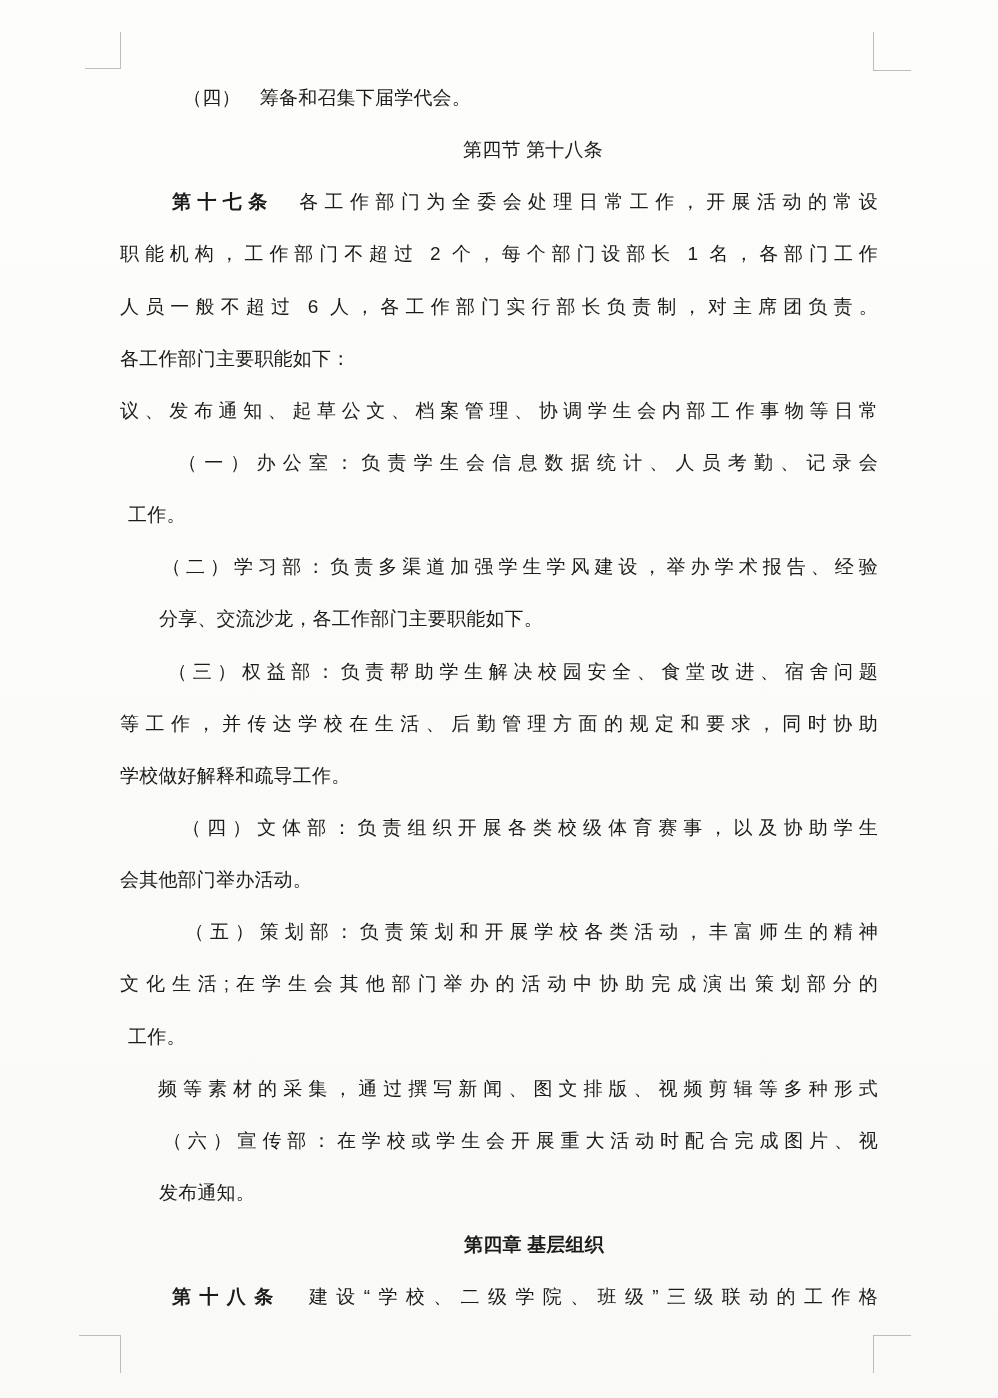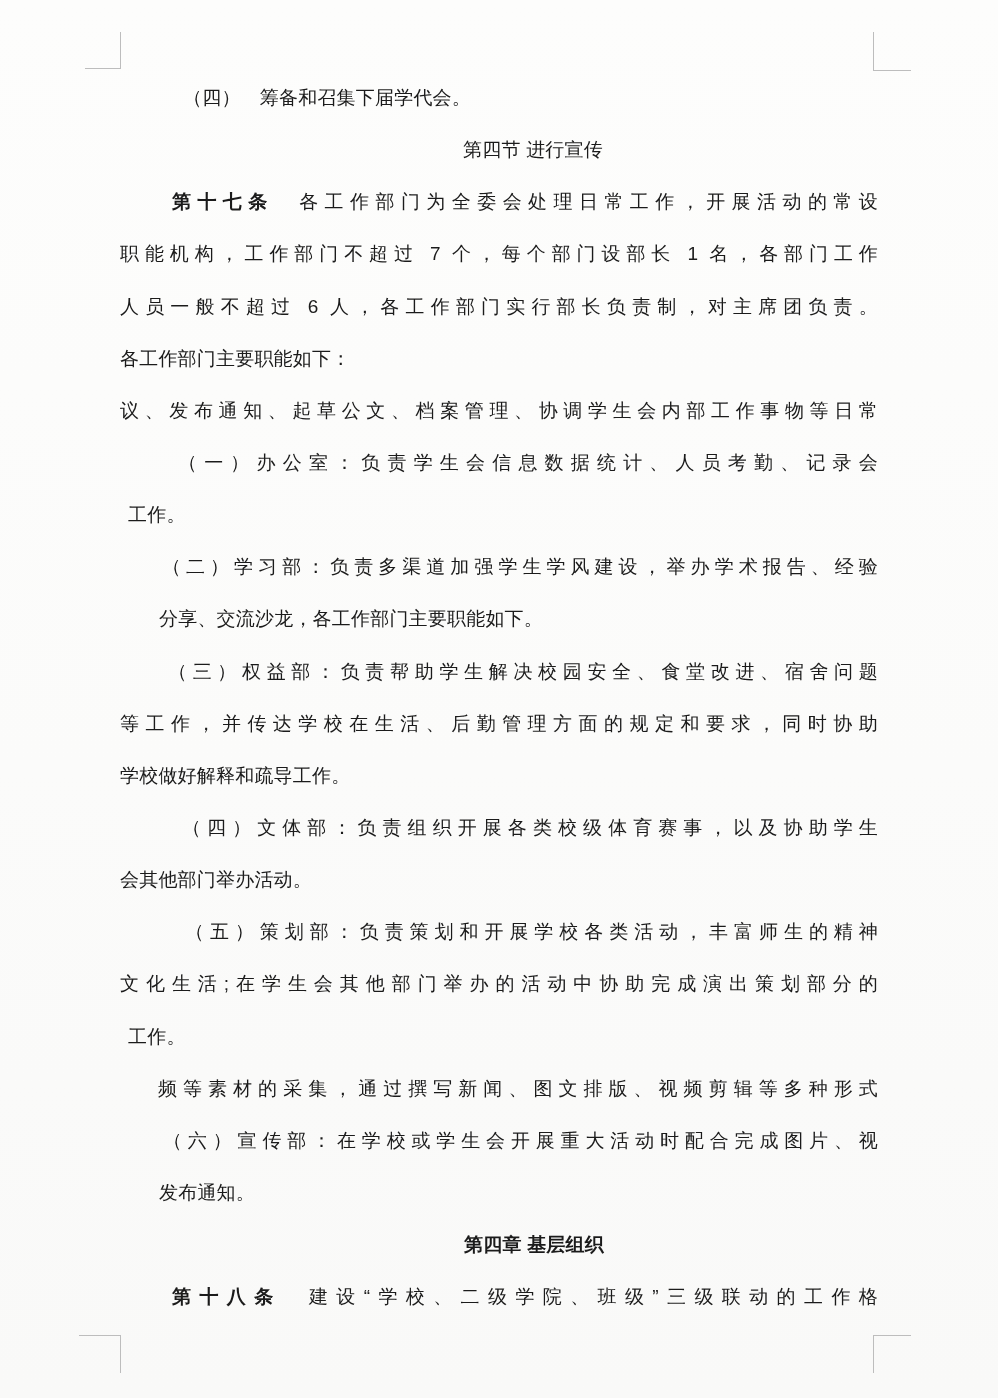--- a/index.html
+++ b/index.html
@@ -53,23 +53,23 @@
 
 <div class="page">
 
   <div class="mark mark-tl"></div>
   <div class="mark mark-tr"></div>
   <div class="mark mark-bl"></div>
   <div class="mark mark-br"></div>
 
   <div class="content">
     <div class="line i63"><span>（四）　筹备和召集下届学代会。</span></div>
-    <div class="line center nudge-sec"><span>第四节 进行宣传</span></div>
+    <div class="line center nudge-sec"><span>第四节 第十八条</span></div>
     <div class="line j i52"><span class="lead">第十七条</span><span>　各工作部门为全委会处理日常工作，开展活动的常设</span></div>
-    <div class="line j"><span>职能机构，工作部门不超过 7 个，每个部门设部长 1 名，各部门工作</span></div>
+    <div class="line j"><span>职能机构，工作部门不超过 2 个，每个部门设部长 1 名，各部门工作</span></div>
     <div class="line j"><span>人员一般不超过 6 人，各工作部门实行部长负责制，对主席团负责。</span></div>
     <div class="line"><span>各工作部门主要职能如下：</span></div>
     <div class="line j"><span>议、发布通知、起草公文、档案管理、协调学生会内部工作事物等日常</span></div>
     <div class="line j i58"><span>（一）办公室：负责学生会信息数据统计、人员考勤、记录会</span></div>
     <div class="line i8"><span>工作。</span></div>
     <div class="line j i42"><span>（二）学习部：负责多渠道加强学生学风建设，举办学术报告、经验</span></div>
     <div class="line i39"><span>分享、交流沙龙，各工作部门主要职能如下。</span></div>
     <div class="line j i48"><span>（三）权益部：负责帮助学生解决校园安全、食堂改进、宿舍问题</span></div>
     <div class="line j"><span>等工作，并传达学校在生活、后勤管理方面的规定和要求，同时协助</span></div>
     <div class="line"><span>学校做好解释和疏导工作。</span></div>

